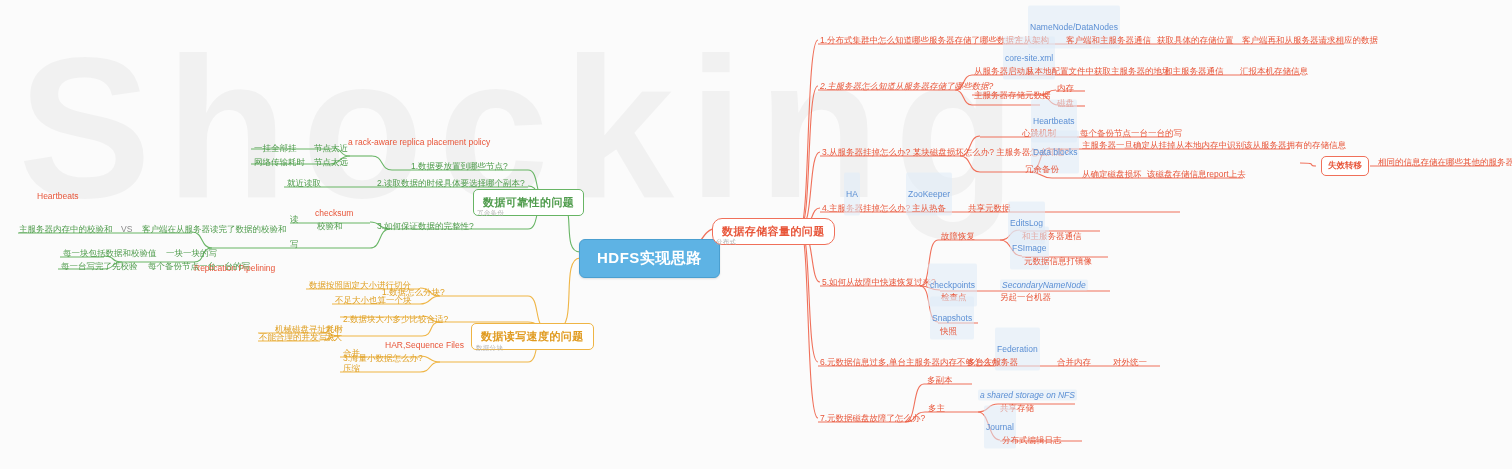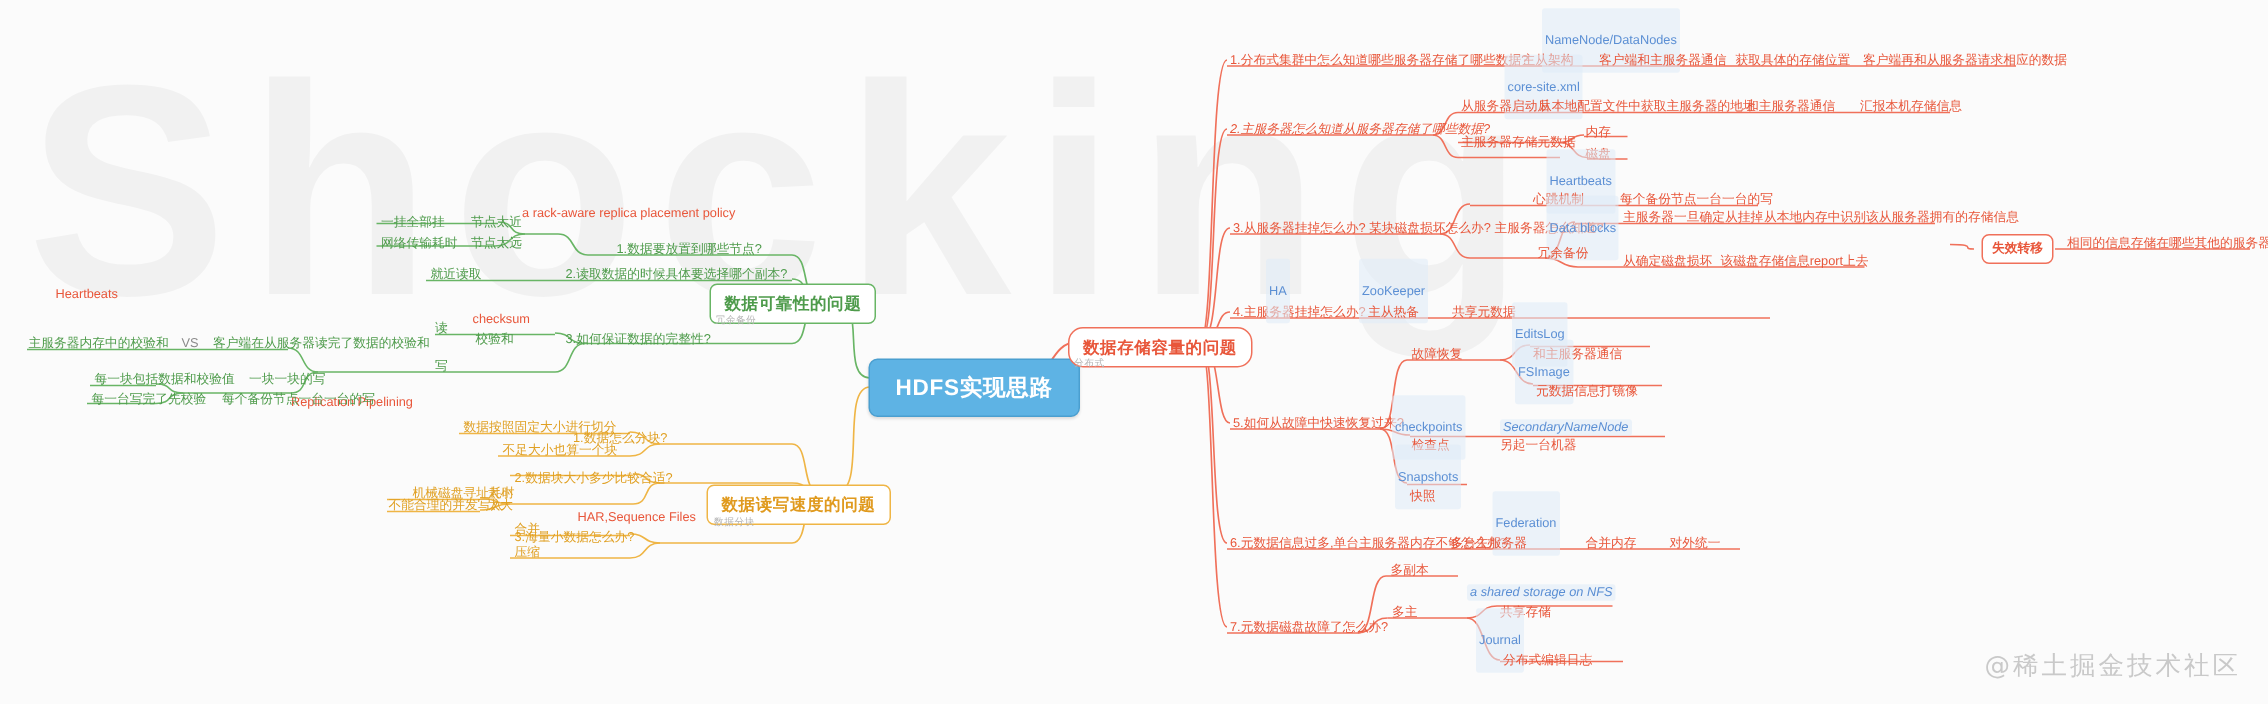--- a/index.html
+++ b/index.html
@@ -319,14 +319,13 @@
   <div class="node lbl t-amber" style="left:275px; top:329px;">机械磁盘寻址耗时</div>
   <div class="node lbl t-amber" style="left:325px; top:329px;">太小</div>
   <div class="node lbl t-amber" style="left:259px; top:337px;">不能合理的并发写入</div>
   <div class="node lbl t-amber" style="left:325px; top:337px;">太大</div>
 
   <div class="node lbl t-amber" style="left:343px; top:358px;">3.海量小数据怎么办?</div>
   <div class="node lbl t-red" style="left:385px; top:345px;">HAR,Sequence Files</div>
   <div class="node lbl t-amber" style="left:343px; top:353px;">合并</div>
   <div class="node lbl t-amber" style="left:343px; top:368px;">压缩</div>
 
-  <div class="corner-wm">@稀土掘金技术社区</div>
 </div>
 
 </body></html>

